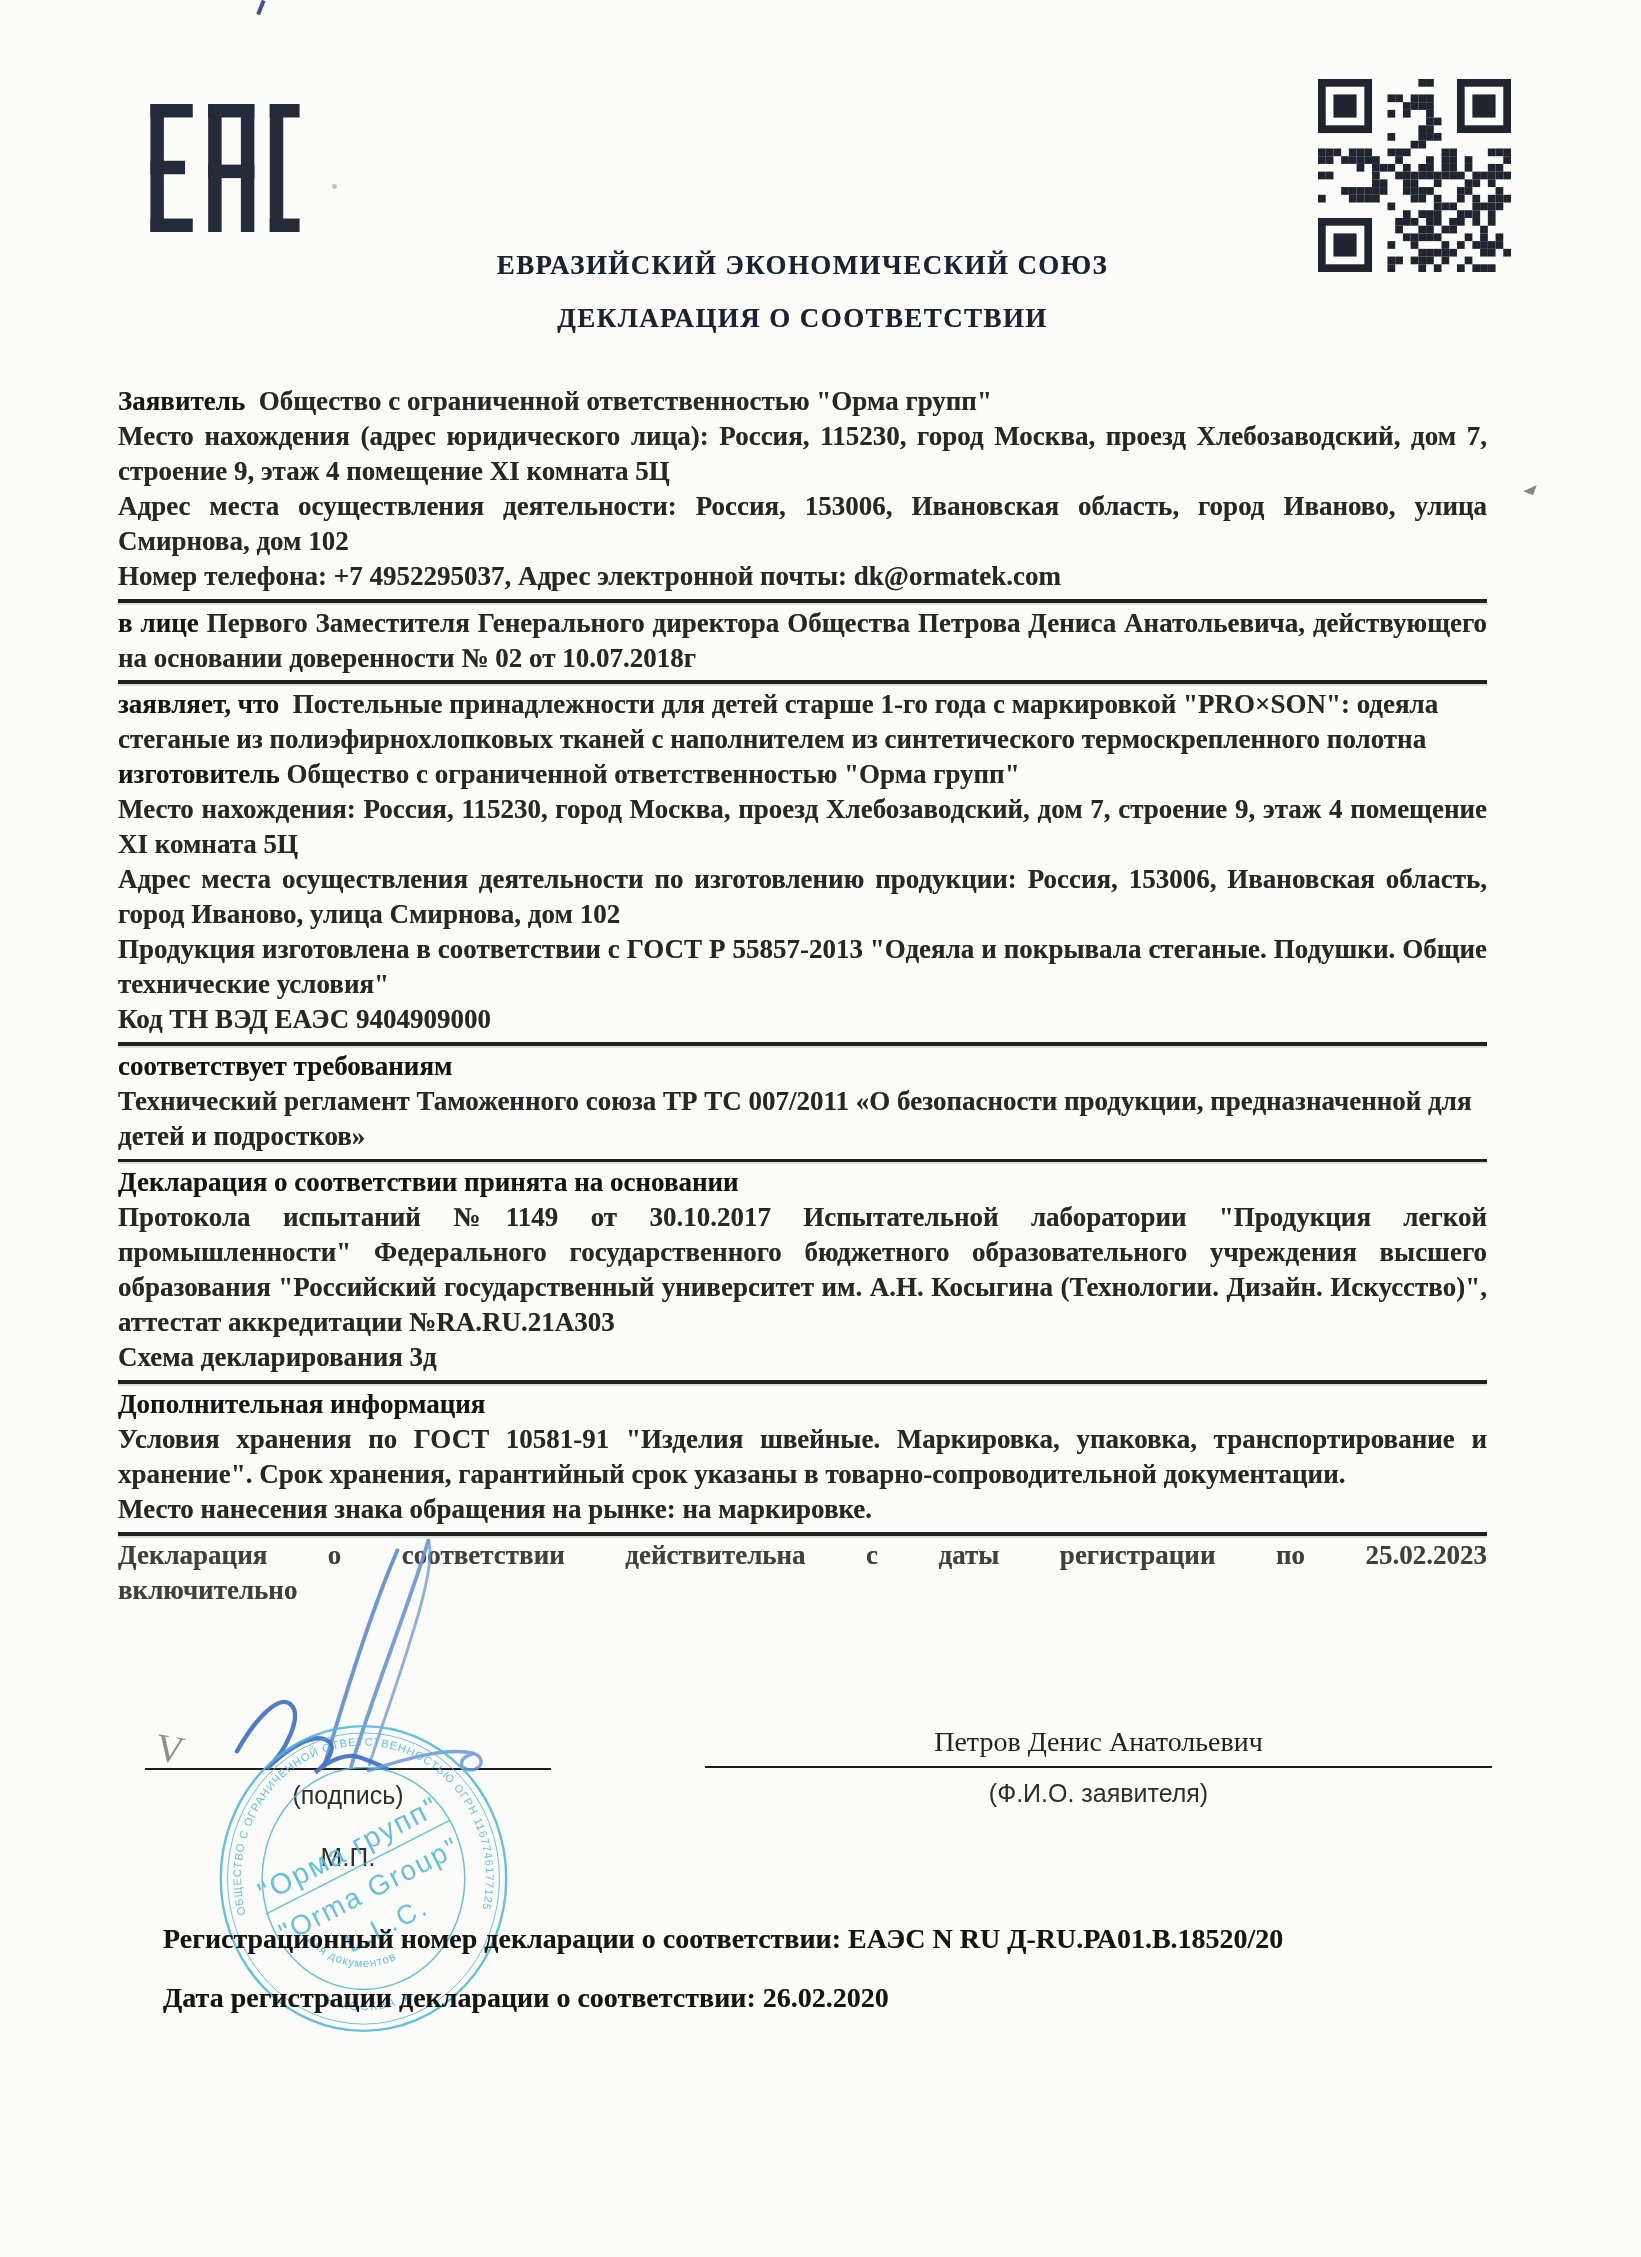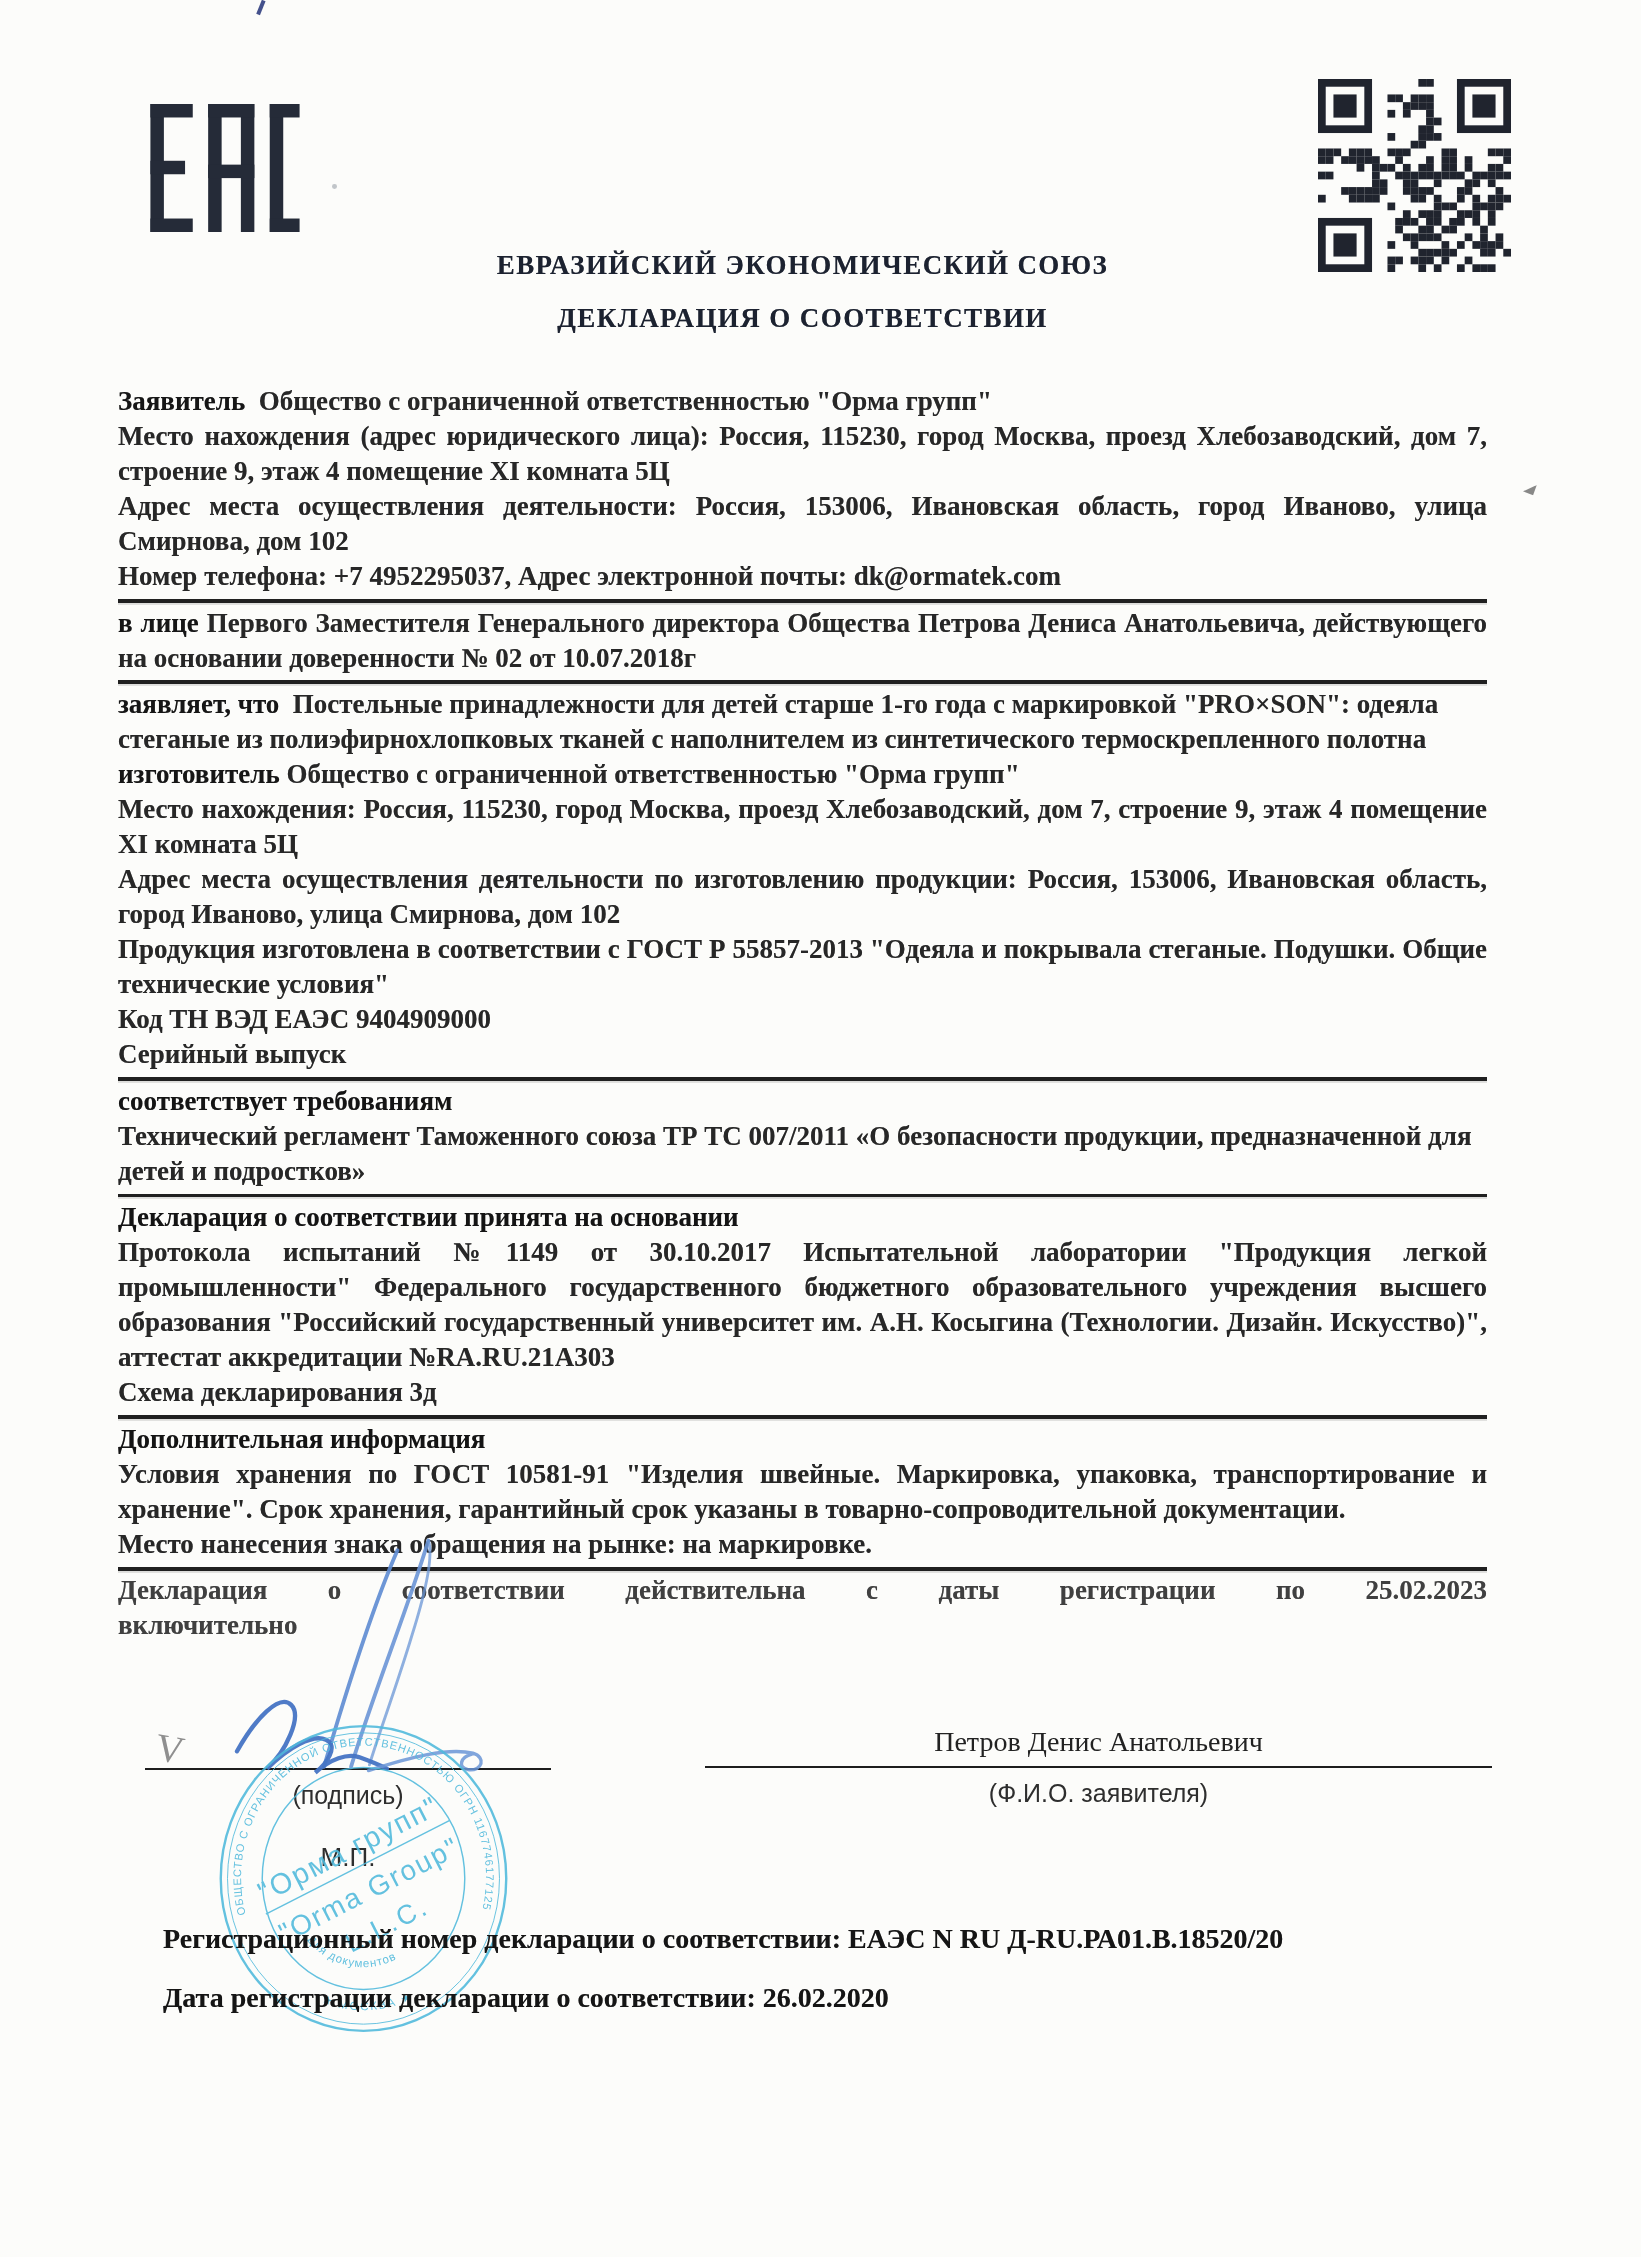--- a/index.html
+++ b/index.html
@@ -293,21 +293,20 @@
 
     <div class="rule"></div>
 
     <section>
       <p><b>заявляет, что</b>&nbsp; <span>Постельные принадлежности для детей старше 1-го года с маркировкой "PRO×SON": одеяла стеганые из полиэфирнохлопковых тканей с наполнителем из синтетического термоскрепленного полотна</span></p>
       <p><b>изготовитель</b> <span>Общество с ограниченной ответственностью "Орма групп"</span></p>
       <p class="just">Место нахождения: Россия, 115230, город Москва, проезд Хлебозаводский, дом 7, строение 9, этаж 4 помещение XI комната 5Ц</p>
       <p class="just">Адрес места осуществления деятельности по изготовлению продукции: Россия, 153006, Ивановская область, город Иваново, улица Смирнова, дом 102</p>
       <p class="just">Продукция изготовлена в соответствии с ГОСТ Р 55857-2013 "Одеяла и покрывала стеганые. Подушки. Общие технические условия"</p>
       <p>Код ТН ВЭД ЕАЭС 9404909000</p>
-      <p>Серийный выпуск</p>
     </section>
 
     <div class="rule"></div>
 
     <section>
       <p class="heading">соответствует требованиям</p>
       <p>Технический регламент Таможенного союза ТР ТС 007/2011 «О безопасности продукции, предназначенной для детей и подростков»</p>
     </section>
 
     <div class="rule"></div>

